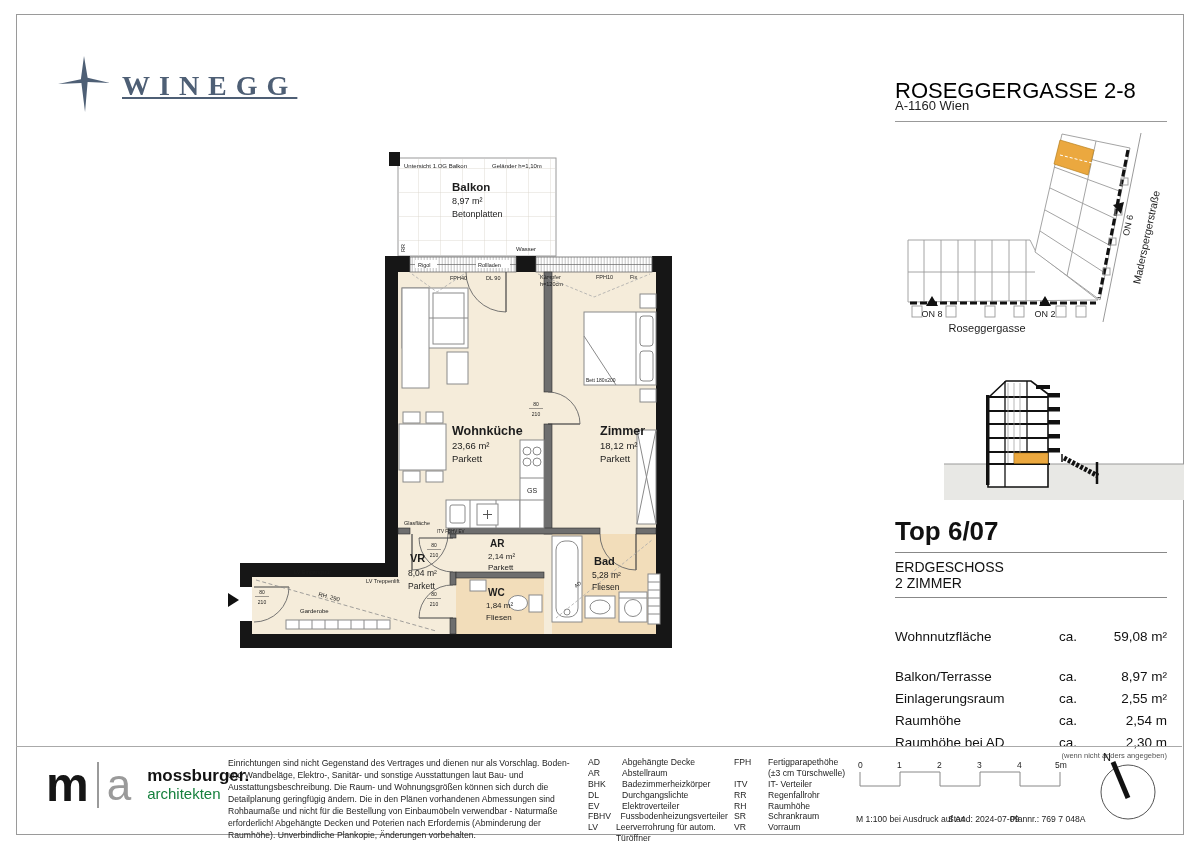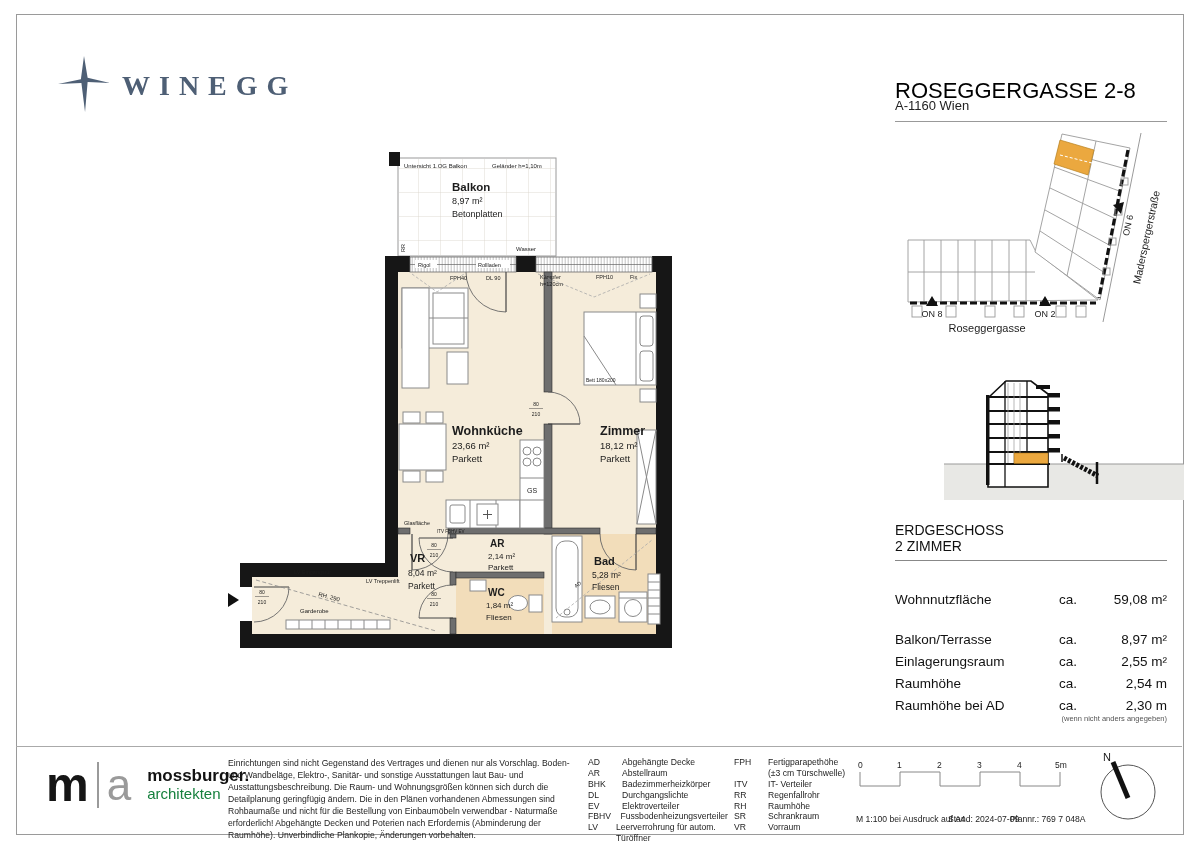--- a/index.html
+++ b/index.html
@@ -3,21 +3,21 @@
 <meta charset="utf-8">
 <style>
   html,body{margin:0;padding:0;background:#fff;}
   #sheet{position:relative;width:1200px;height:848px;background:#fff;overflow:hidden;
          font-family:"Liberation Sans",sans-serif;color:#111;}
   .frame{position:absolute;left:16px;top:14px;width:1166px;height:819px;border:1px solid #9a9a9a;}
   .abs{position:absolute;}
   
   .logo-star{position:absolute;left:58px;top:56px;width:52px;height:56px;}
   .logo-word{position:absolute;left:122px;top:70px;font-family:"Liberation Serif",serif;
-             font-size:28px;font-weight:600;letter-spacing:9px;color:#4E5F75;}
+             font-size:28px;font-weight:600;letter-spacing:9px;color:#4E5F75;text-decoration:underline;}
   .hd-title{position:absolute;left:895px;top:78px;width:272px;font-size:22px;font-weight:normal;color:#000;}
   .hd-sub{position:absolute;left:895px;top:98px;width:272px;font-size:13px;color:#222;}
   .hd-rule{position:absolute;left:895px;top:121px;width:272px;height:1px;background:#999;}
   
   .info{position:absolute;left:895px;top:516px;width:272px;}
   .info .top-name{font-size:26px;font-weight:bold;padding-bottom:5px;border-bottom:1px solid #888;}
   .info .floor-row{display:flex;justify-content:space-between;font-size:14px;padding:6px 0 6px 0;
                    border-bottom:1px solid #888;flex-direction:column;}
   .metrics{margin-top:24px;font-size:13.5px;}
   .m-row{display:flex;align-items:flex-end;height:22px;}
@@ -150,20 +150,21 @@
     <rect x="1014" y="453" width="34" height="10.5" fill="#EBA83F" stroke="#9a6a10" stroke-width="0.5"></rect>
 
     <g>
       <line x1="1064" y1="458" x2="1098" y2="476" stroke="#111" stroke-width="5" stroke-dasharray="3 1.6"></line>
       <line x1="1097" y1="462" x2="1097" y2="484" stroke="#111" stroke-width="2.5"></line>
       <line x1="1062" y1="454" x2="1062" y2="462" stroke="#111" stroke-width="1.5"></line>
     </g>
   </svg>
 
   <div class="info">
+    <div class="top-name">Top 6/07</div>
     <div class="floor-row">
       <span>ERDGESCHOSS</span>
       <span>2 ZIMMER</span>
     </div>
     <div class="metrics">
       <div class="m-row">
         <span class="m-label">Wohnnutzfläche</span>
         <span class="m-ca">ca.</span>
         <span class="m-val">59,08 m²</span>
       </div>

